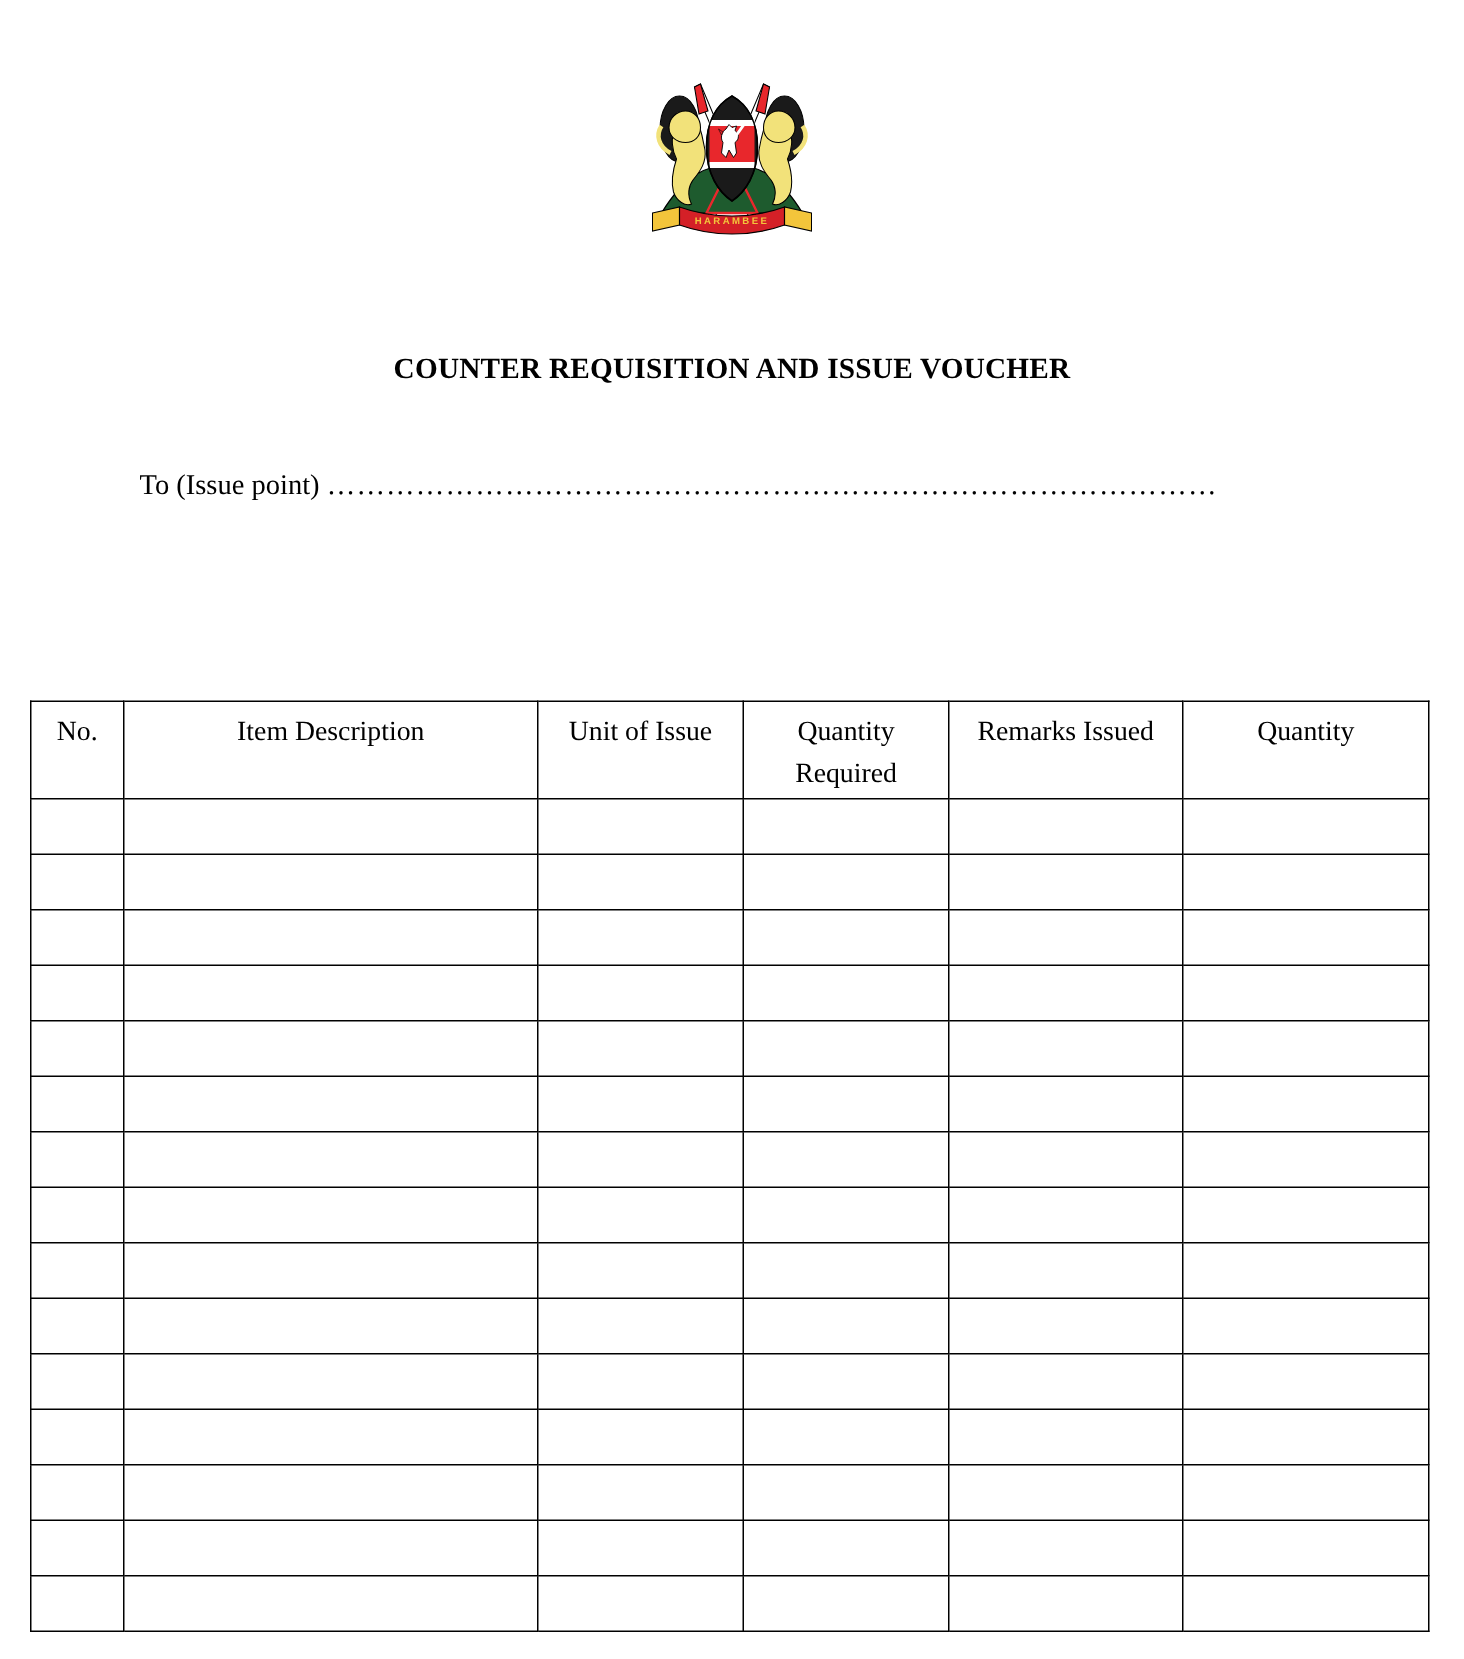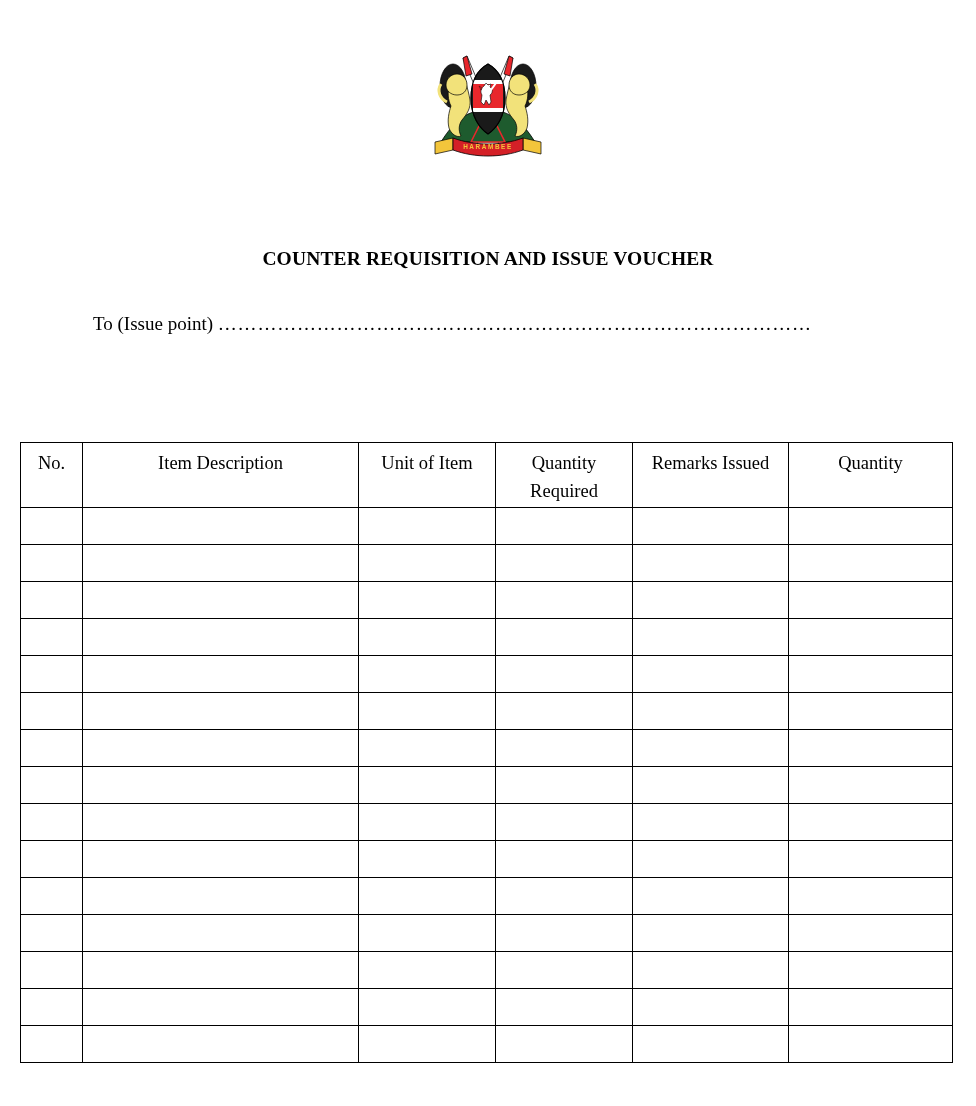--- a/index.html
+++ b/index.html
@@ -31,21 +31,21 @@
   .crest {
     width: 122px;
     height: 112px;
     position: relative;
   }
   .crest svg { display: block; }
 
   
   .doc-title {
     position: absolute;
-    top: 248px;
+    top: 236px;
     left: 0;
     width: 976px;
     text-align: center;
     font-size: 19.5px;
     font-weight: bold;
     letter-spacing: 0.15px;
     font-family: "Liberation Serif", "DejaVu Serif", serif;
   }
 
   
@@ -65,21 +65,21 @@
     width: 430px;
   }
   .leader {
     letter-spacing: 0.8px;
     font-size: 19px;
   }
 
   
   .voucher-table {
     position: absolute;
-    top: 442px;
+    top: 467px;
     left: 20px;
     width: 932px;
     border-collapse: collapse;
     table-layout: fixed;
     font-size: 18.5px;
   }
   .voucher-table th,
   .voucher-table td {
     border: 1px solid #000000;
     padding: 0;
@@ -170,21 +170,21 @@
     <col class="col-desc">
     <col class="col-unit">
     <col class="col-qtyreq">
     <col class="col-qtyissued">
     <col class="col-remarks">
   </colgroup>
   <thead>
     <tr>
       <th>No.</th>
       <th>Item Description</th>
-      <th>Unit of Item</th>
+      <th>Unit of Issue</th>
       <th>Quantity Required</th>
       <th>Remarks Issued</th>
       <th>Quantity</th>
     </tr>
   </thead>
   <tbody id="voucher-body">
       <tr>
         <td></td>
         <td></td>
         <td></td>

